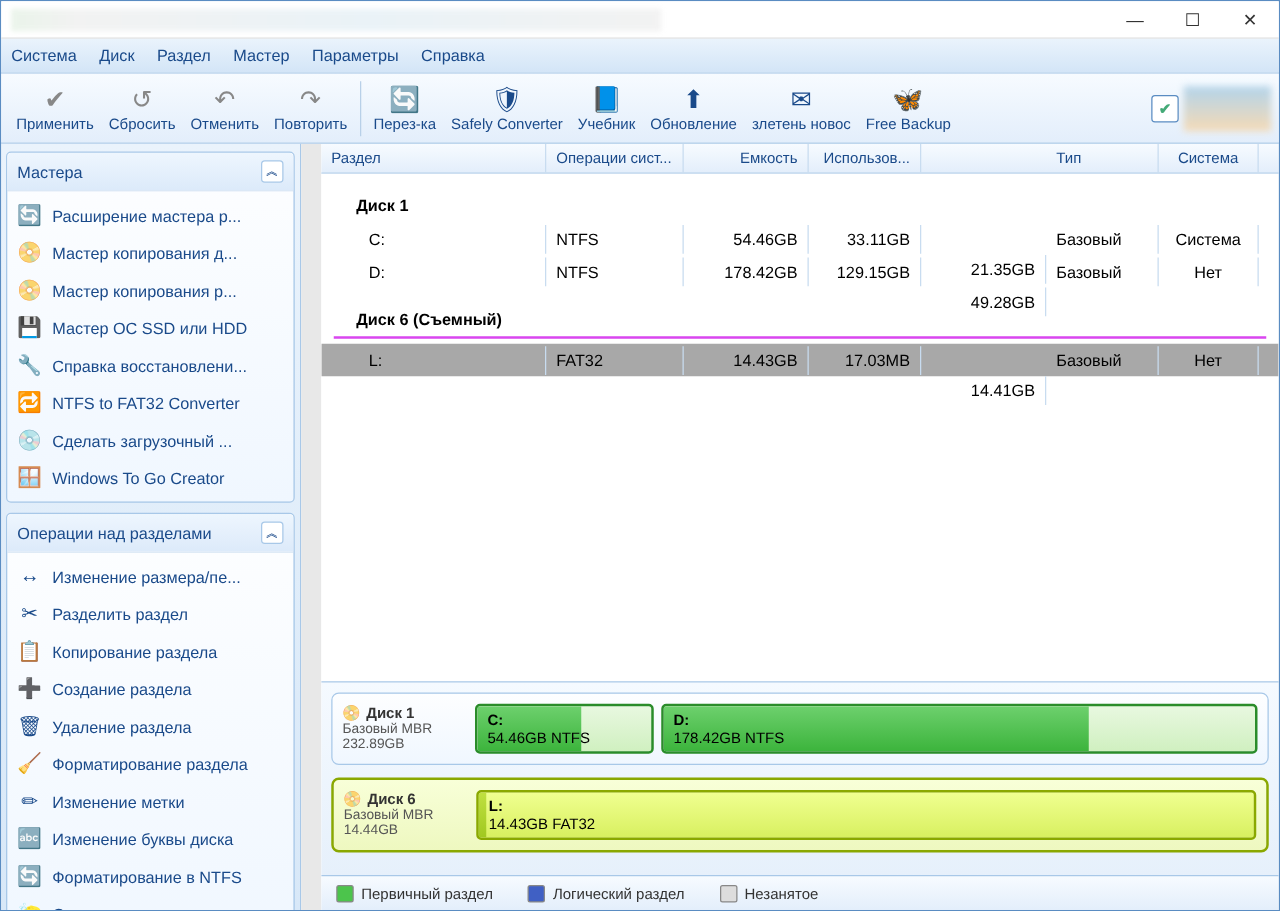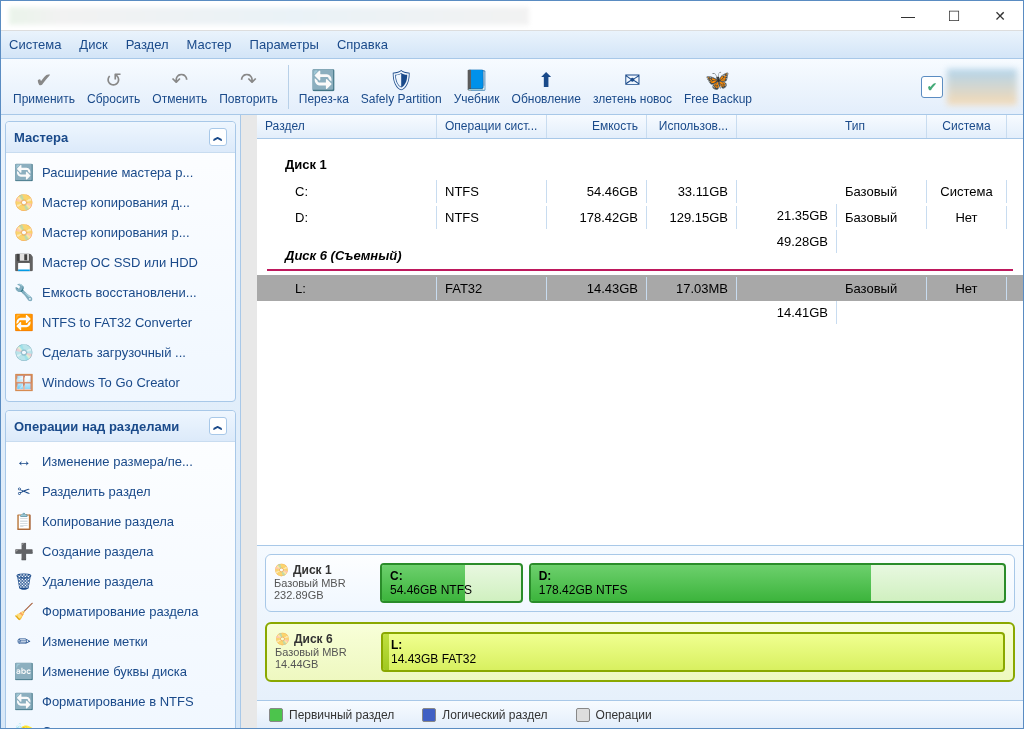--- a/index.html
+++ b/index.html
@@ -15,39 +15,39 @@
 .toolbar { height:56px; background:linear-gradient(#f7fbff,#e3eefb); display:flex; align-items:center; padding:0 6px; border-bottom:1px solid #a8c8e8; font-size:12px; color:#1a4a8a; }
 .tool-btn { display:flex; flex-direction:column; align-items:center; justify-content:center; padding:2px 6px; height:52px; min-width:58px; cursor:default; }
 .tool-btn .icon { width:24px; height:24px; display:flex; align-items:center; justify-content:center; font-size:20px; }
 .tool-sep { width:1px; height:44px; background:#b8d0e8; margin:0 4px; }
 .tool-right { margin-left:auto; display:flex; align-items:center; gap:4px; }
 .check-badge { width:22px; height:22px; border:1px solid #5a8cc2; border-radius:3px; background:#fff; display:flex; align-items:center; justify-content:center; color:#4a7; font-weight:bold; }
 .blur-box { width:70px; height:36px; background:linear-gradient(#8bd,#fc8); filter:blur(3px); opacity:.6; }
 .content { flex:1; display:flex; overflow:hidden; }
 .sidebar { width:240px; background:linear-gradient(#eaf3fc,#d8e8f8); border-right:1px solid #a8c8e8; padding:6px 4px; overflow-y:auto; }
 .panel { background:linear-gradient(#fdfeff,#f0f7ff); border:1px solid #a8c8e8; border-radius:4px; margin-bottom:8px; }
-.panel-header { display:flex; align-items:center; justify-content:space-between; padding:6px 8px; font-weight:bold; font-size:13px; color:#1a4a8a; border-bottom:1px solid #c8dcf0; background:linear-gradient(#eef6fe,#dceafa); border-radius:4px 4px 0 0; }
+.panel-header { display:flex; align-items:center; justify-content:space-between; padding:6px 8px; font-weight:normal; font-size:13px; color:#1a4a8a; border-bottom:1px solid #c8dcf0; background:linear-gradient(#eef6fe,#dceafa); border-radius:4px 4px 0 0; }
 .collapse-btn { width:18px; height:18px; border:1px solid #a8c8e8; border-radius:3px; background:#fff; display:flex; align-items:center; justify-content:center; font-size:10px; color:#1a4a8a; cursor:default; }
 .panel-body { padding:4px 2px; }
 .side-item { display:flex; align-items:center; gap:8px; padding:5px 6px; font-size:13px; color:#1a4a8a; cursor:default; white-space:nowrap; overflow:hidden; text-overflow:ellipsis; }
 .side-icon { width:20px; height:20px; display:flex; align-items:center; justify-content:center; font-size:16px; flex-shrink:0; }
 .scrollgutter { width:16px; background:#e8e8e8; }
 .main { flex:1; display:flex; flex-direction:column; overflow:hidden; }
 .grid-header { display:flex; height:24px; background:linear-gradient(#f7fbff,#e3eefb); border-bottom:1px solid #a8c8e8; font-size:12px; color:#1a4a8a; }
 .col { padding:4px 8px; border-right:1px solid #c8dcf0; white-space:nowrap; overflow:hidden; text-overflow:ellipsis; }
 .col-part { width:180px; }
 .col-fs { width:110px; }
 .col-cap { width:100px; text-align:right; }
 .col-used { width:90px; text-align:right; }
 .col-free { width:100px; text-align:right;margin-top:48px; }
 .col-type { width:90px; text-align:left; }
 .col-status { width:80px; text-align:center; }
 .grid-body { flex:1; overflow:auto; background:#fff; font-size:13px; }
 .disk-label { padding:18px 8px 6px 28px; font-weight:bold; color:#000; }
-.disk-label.underline { border-bottom:2px solid #be185d; margin:0 10px 4px 10px; padding-left:18px;font-style:italic; }
+.disk-label.underline { border-bottom:2px solid #d946ef; margin:0 10px 4px 10px; padding-left:18px; }
 .row { display:flex; height:26px; align-items:center; color:#000; }
 .row.selected { background:#a8a8a8; color:#000; }
 .row .col-part { padding-left:38px; }
 .diskmap { background:linear-gradient(#f5faff,#e6f0fb); border-top:1px solid #a8c8e8; padding:8px; }
 .disk-block { display:flex; gap:6px; border:1px solid #a8c8e8; border-radius:6px; padding:8px; margin-bottom:10px; background:linear-gradient(#fdfeff,#f0f7ff); }
 .disk-block.selected { border:2px solid #8aa800; background:linear-gradient(#f8ffd8,#eef8c0); }
 .disk-info { width:100px; font-size:12px; color:#333; }
 .disk-info .dname { font-weight:bold; display:flex; align-items:center; gap:4px; }
 .disk-info .dsub { font-size:11px; color:#555; }
 .part-bar { flex:1; display:flex; gap:6px; }
@@ -108,21 +108,21 @@
         </div>
       </div>
     <div class="tool-sep"></div>
     <div id="toolbar2" style="display:flex">
         <div class="tool-btn">
           <div class="icon">🔄</div>
           <div>Перез-ка</div>
         </div>
         <div class="tool-btn">
           <div class="icon">🛡</div>
-          <div>Safely Partition</div>
+          <div>Safely Converter</div>
         </div>
         <div class="tool-btn">
           <div class="icon">📘</div>
           <div>Учебник</div>
         </div>
         <div class="tool-btn">
           <div class="icon">⬆</div>
           <div>Обновление</div>
         </div>
         <div class="tool-btn">
@@ -159,21 +159,21 @@
             <div class="side-item">
               <span class="side-icon">📀</span>
               <span>Мастер копирования р...</span>
             </div>
             <div class="side-item">
               <span class="side-icon">💾</span>
               <span>Мастер ОС SSD или HDD</span>
             </div>
             <div class="side-item">
               <span class="side-icon">🔧</span>
-              <span>Емкость восстановлени...</span>
+              <span>Справка восстановлени...</span>
             </div>
             <div class="side-item">
               <span class="side-icon">🔁</span>
               <span>NTFS to FAT32 Converter</span>
             </div>
             <div class="side-item">
               <span class="side-icon">💿</span>
               <span>Сделать загрузочный ...</span>
             </div>
             <div class="side-item">
@@ -311,19 +311,19 @@
           <div class="legend-item">
             <div class="swatch sw-primary"></div>
             <span>Первичный раздел</span>
           </div>
           <div class="legend-item">
             <div class="swatch sw-logical"></div>
             <span>Логический раздел</span>
           </div>
           <div class="legend-item">
             <div class="swatch sw-unalloc"></div>
-            <span>Операции</span>
+            <span>Незанятое</span>
           </div>
         </div>
     </div>
   </div>
 
 </div>
 
 </body></html>

